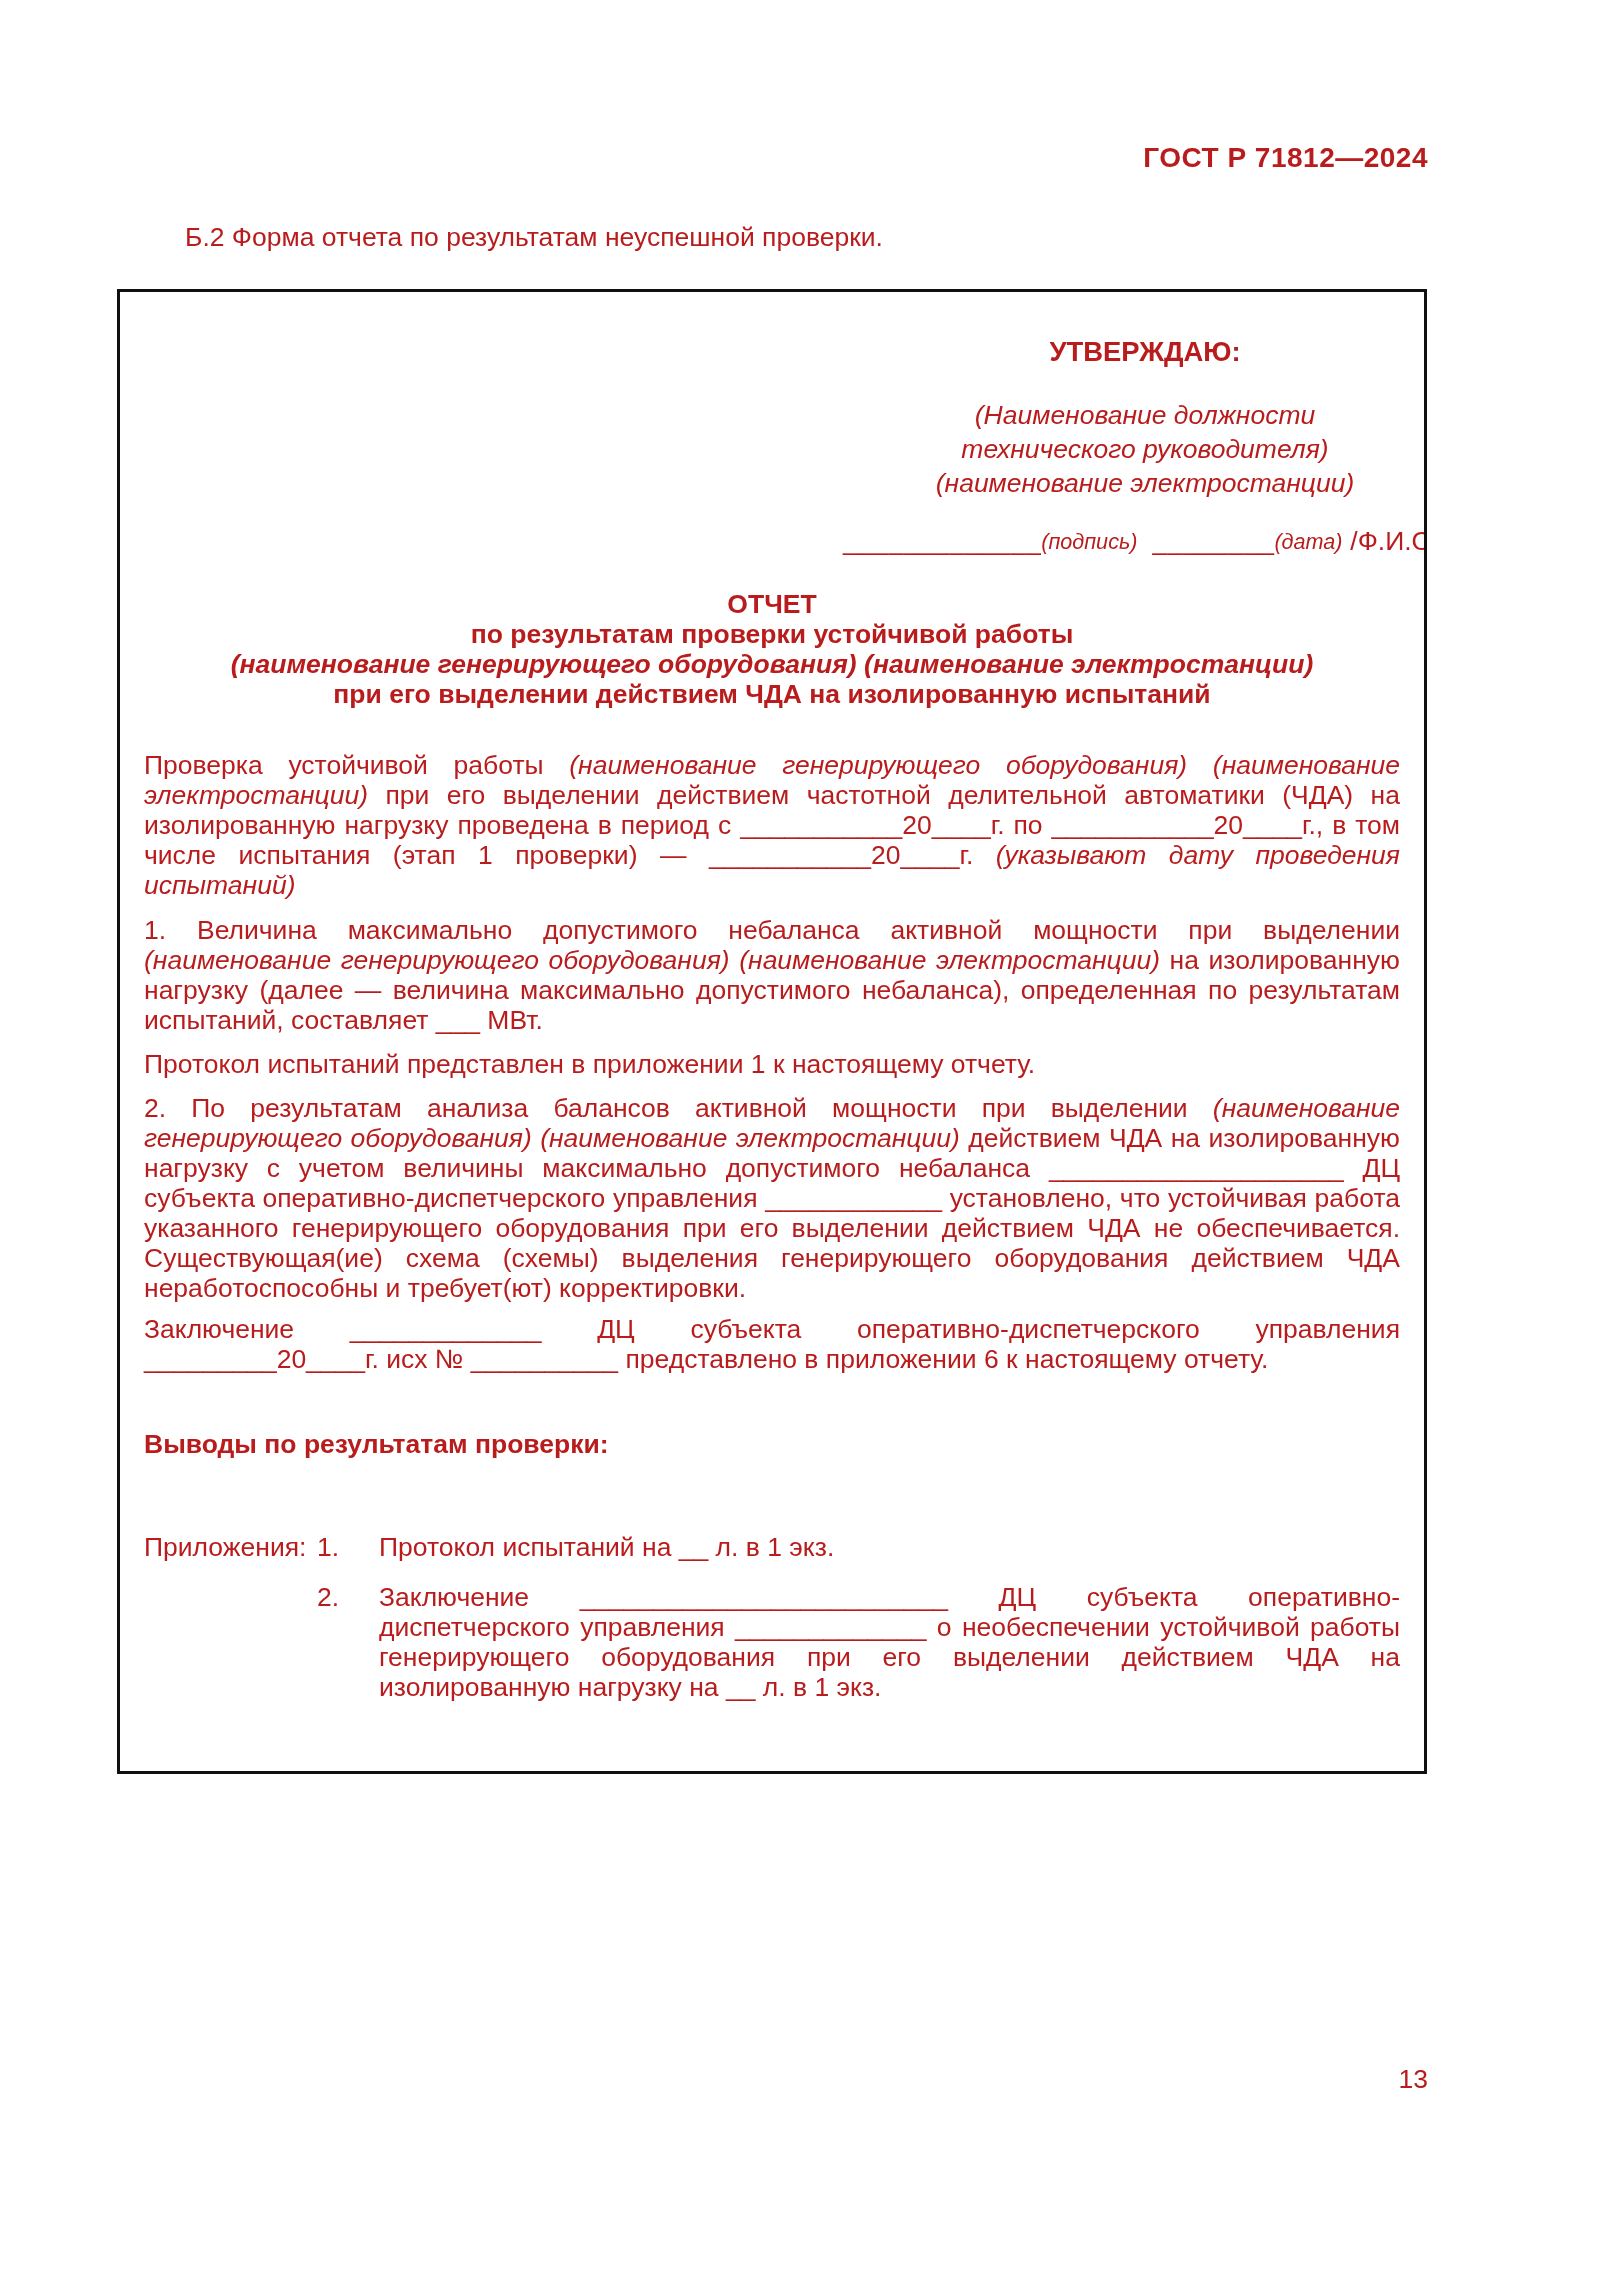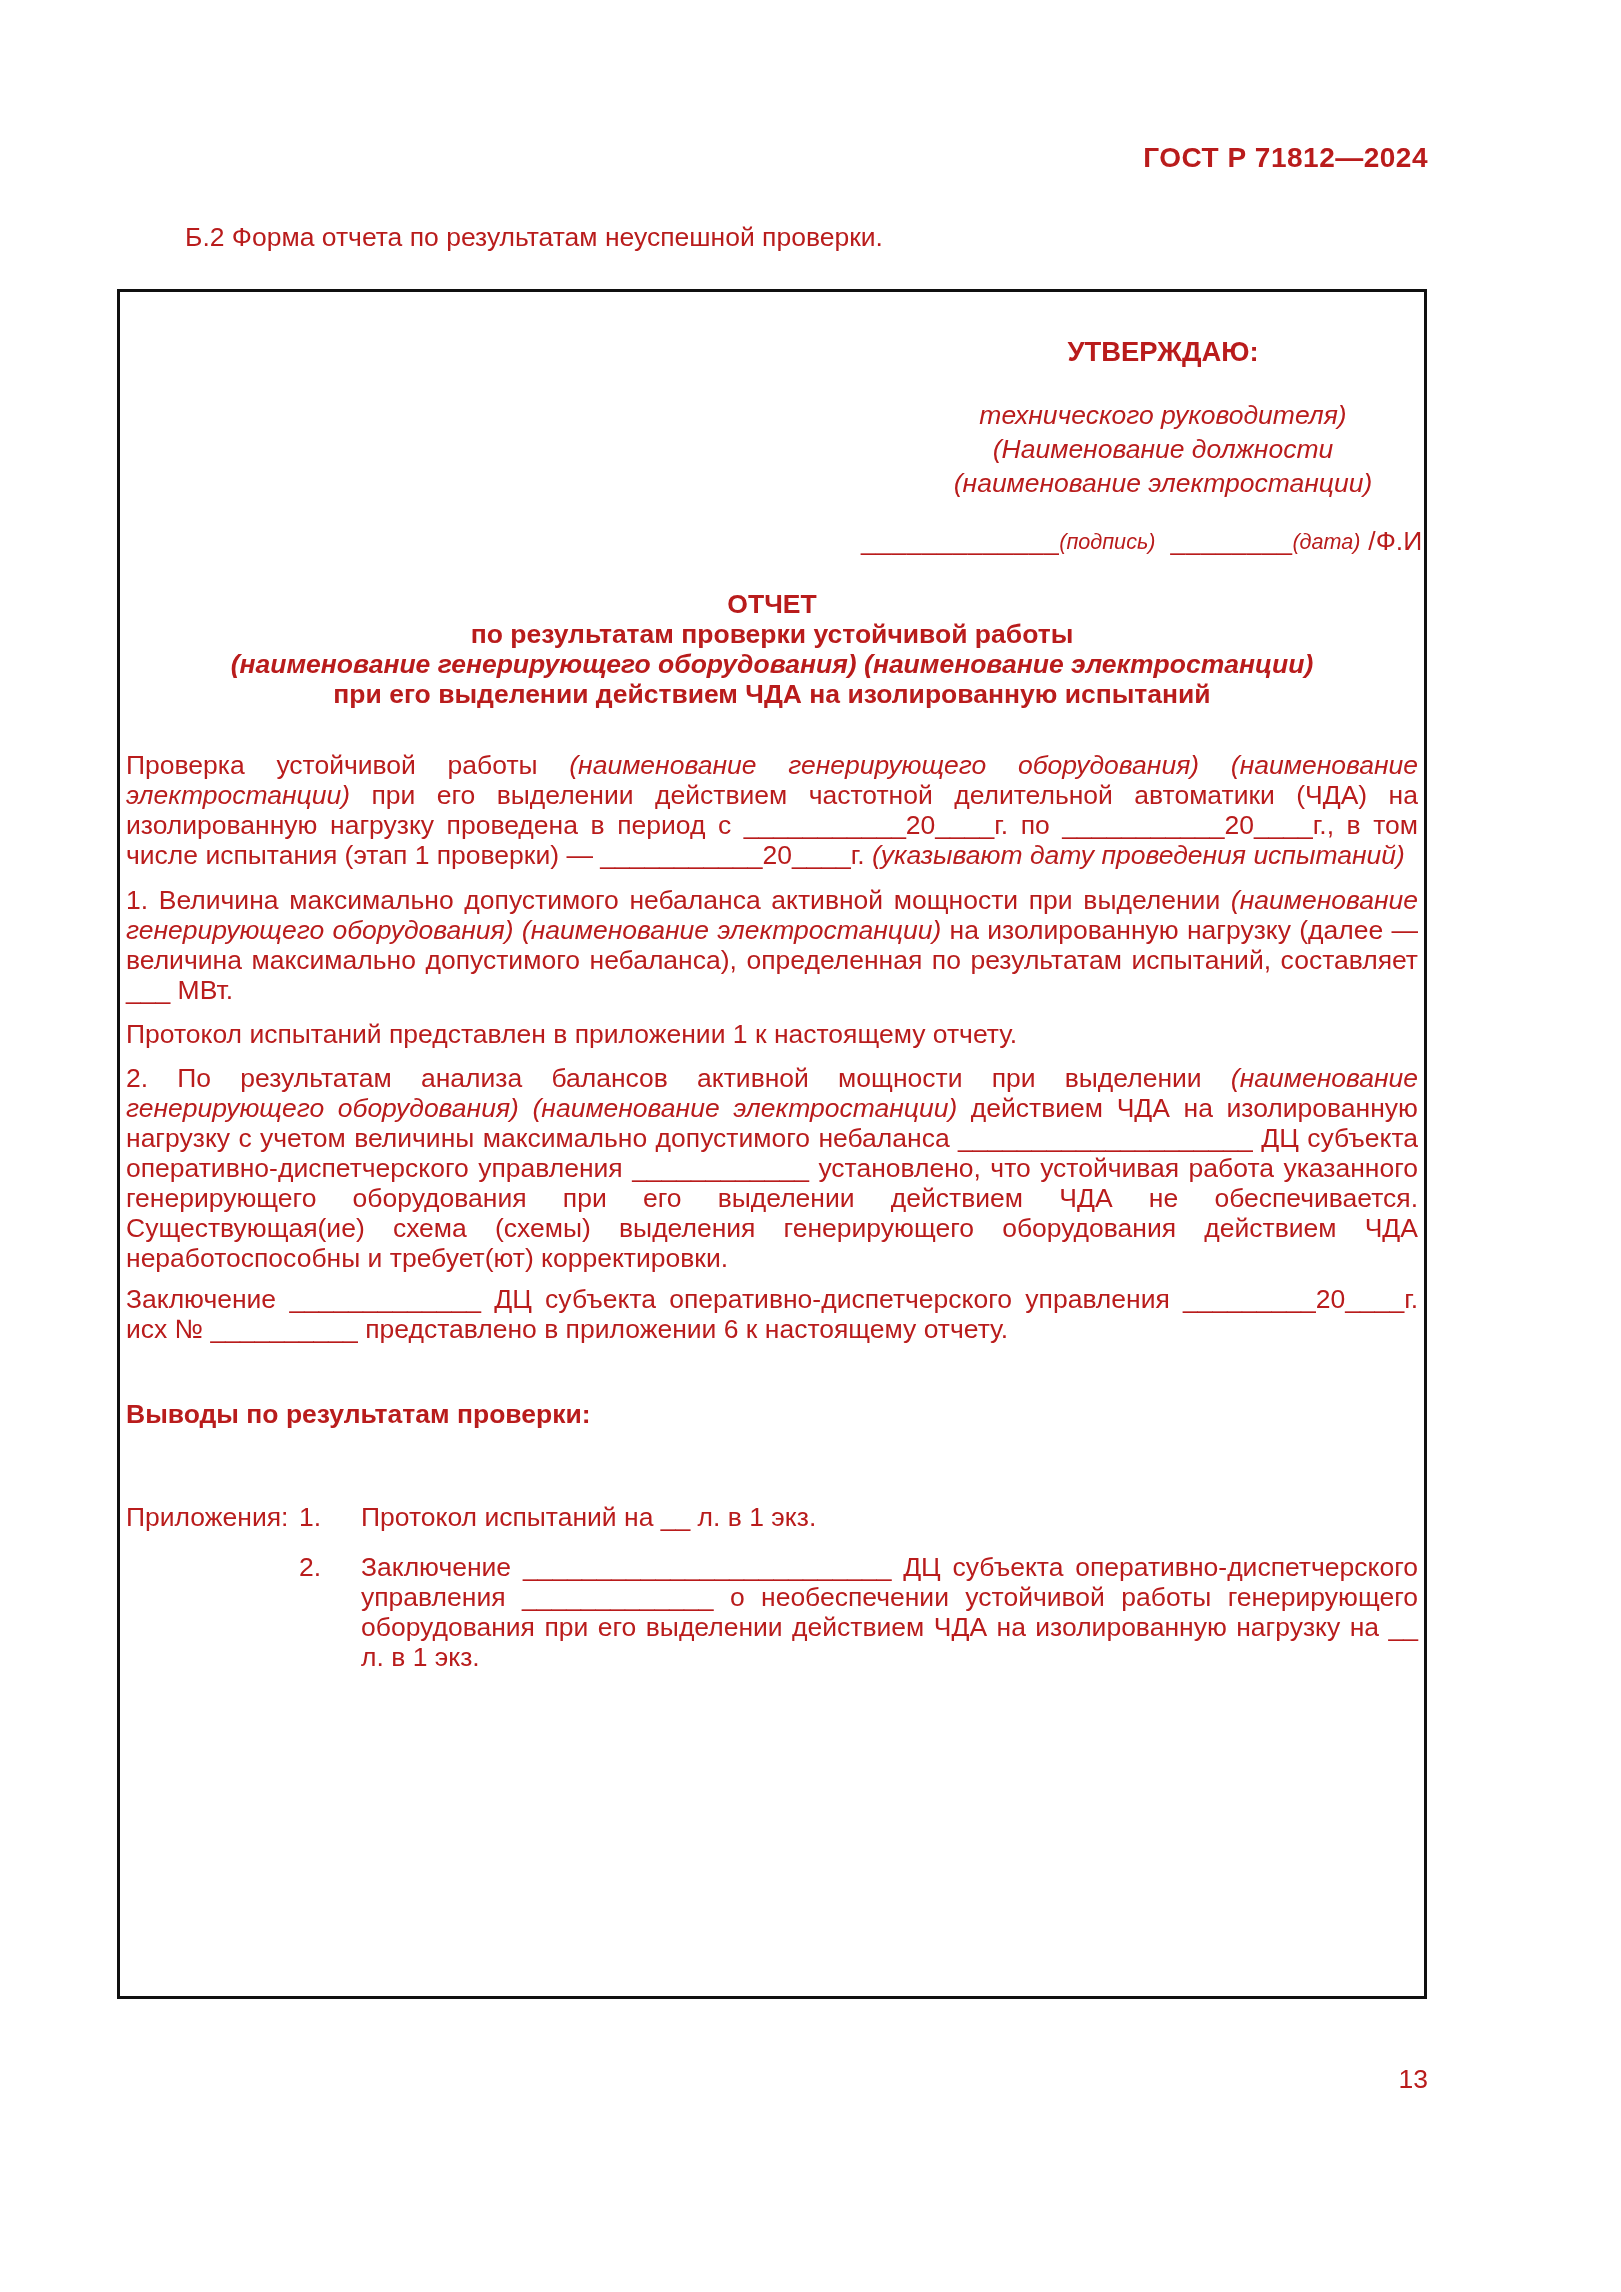--- a/index.html
+++ b/index.html
@@ -17,23 +17,23 @@
   }
   .gost-ref {
     position:absolute; top:143px; right:193px;
     font-weight:700; font-size:28px; letter-spacing:0.5px;
   }
   .section-label { position:absolute; top:222px; left:185px; }
   .page-number { position:absolute; top:2064px; right:193px; }
 
   .form-box {
     position:absolute; left:117px; top:289px;
-    width:1310px; height:1710px;
+    width:1310px; height:1485px;
     border:3.9px solid #101010;
-    padding:0 6px;
+    padding:0 24px;
     overflow:hidden;
   }
 
   
   .approval { width:510px; margin:45px 0 0 auto; text-align:center; }
   .approval-title { font-weight:700; font-size:27.4px; }
   .approval-lines { margin-top:31px; line-height:34px; font-style:italic; }
   .sig-row { margin-top:25.5px; display:flex; justify-content:center; align-items:flex-start; }
   .sig-col { display:flex; flex-direction:row; align-items:center; }
   .sig-col + .sig-col { margin-left:15px; }
@@ -78,22 +78,22 @@
 
   <div class="gost-ref">ГОСТ Р 71812—2024</div>
 
   <div class="section-label">Б.2 Форма отчета по результатам неуспешной проверки.</div>
 
   <div class="form-box">
 
     <div class="approval">
       <div class="approval-title">УТВЕРЖДАЮ:</div>
       <div class="approval-lines">
+        <div>(Наименование должности</div>
         <div>технического руководителя)</div>
-        <div>(Наименование должности</div>
         <div>(наименование электростанции)</div>
       </div>
       <div class="sig-row">
         <div class="sig-col">
           <div class="sig-blank">_____________</div>
           <div class="sig-caption">(подпись)</div>
         </div>
         <div class="sig-col">
           <div class="sig-blank">________</div>
           <div class="sig-caption">(дата)</div>

